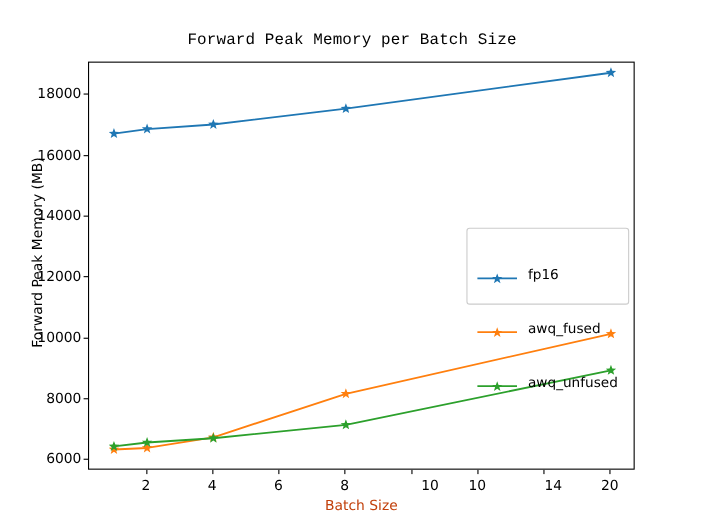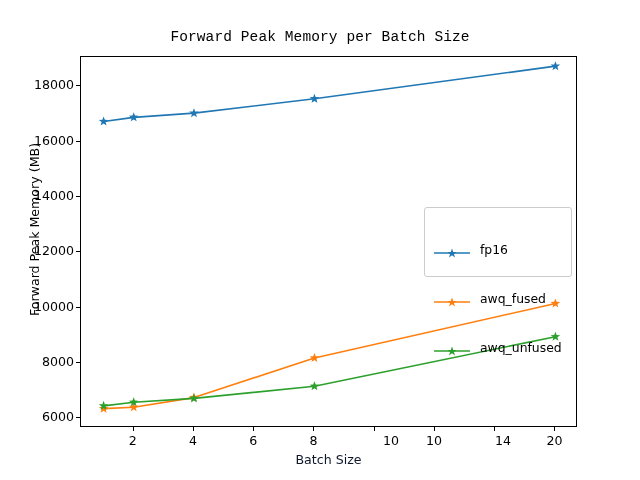--- a/index.html
+++ b/index.html
@@ -77,21 +77,21 @@
     height: 3.6px;
     background: #000000;
   }
   #xlabel {
     position: absolute;
     left: 80px;
     top: 452px;
     width: 497px;
     text-align: center;
     font-size: 12.6px;
-    color: #0f172a;
+    color: #c2410c;
   }
   #ylabel {
     position: absolute;
     left: -96px;
     top: 222px;
     width: 260px;
     text-align: center;
     font-size: 12.6px;
     color: #000000;
     transform: rotate(-90deg);

